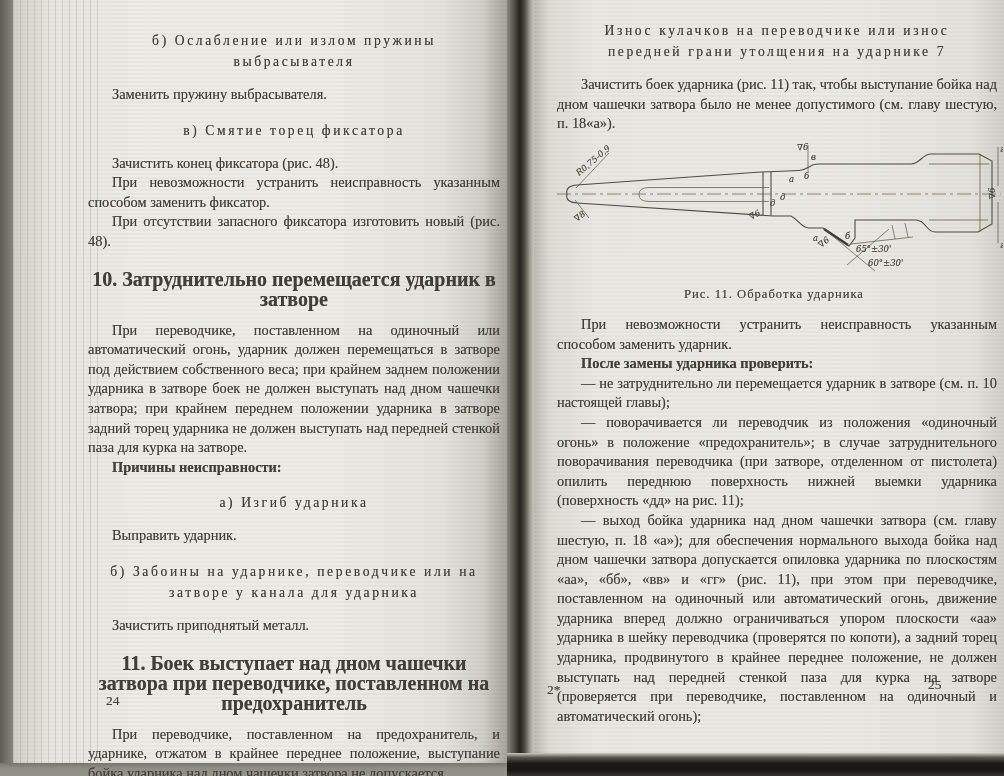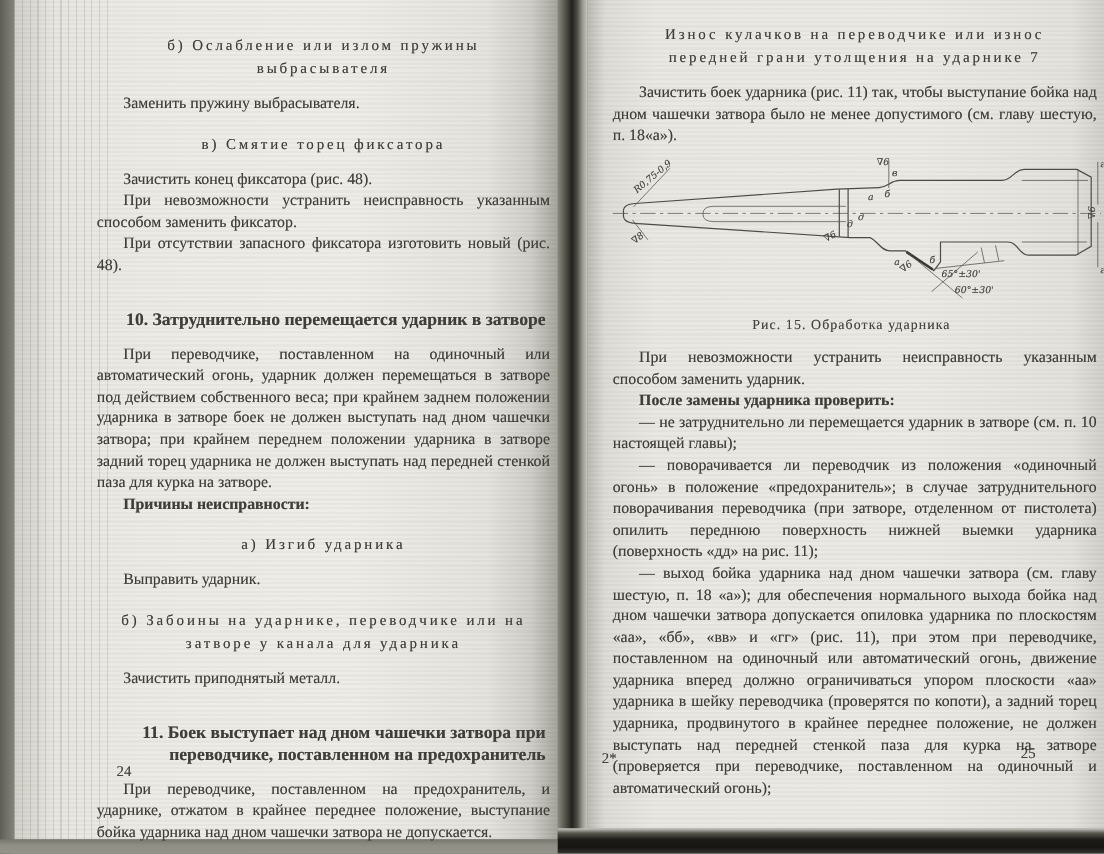--- a/index.html
+++ b/index.html
@@ -32,22 +32,22 @@
   
   .col{position:absolute;color:#403e38;font-size:14.4px;line-height:19.6px;
        text-shadow:0 0 .5px rgba(64,62,56,.55);}
   .col-left{left:88px;top:30px;width:412px;}
   .col-right{left:557px;top:20px;width:440px;}
   p.body{margin:0;text-indent:24px;text-align:justify;}
   p.noind{margin:0;text-indent:24px;font-weight:bold;}
   .h-spaced{font-weight:400;font-size:13.6px;letter-spacing:2.6px;line-height:21px;
     text-align:center;margin:15px 0 13px;padding:0 22px;}
   .h-spaced.first{margin-top:0;}
-  .h-bold{font-weight:700;font-size:16px;line-height:20px;text-align:right;
-    margin:29px 0 12px;padding:0 4px;}
+  .h-bold{font-weight:700;font-size:20px;line-height:20px;text-align:center;
+    margin:17px 0 12px;padding:0 4px;}
   .pagenum{position:absolute;color:#45433d;font-size:13.5px;text-shadow:0 0 .5px rgba(64,62,56,.5);}
   .pn-24{left:106px;top:693px;}
   .pn-2s{left:547px;top:682px;}
   .pn-25{left:908px;top:677px;margin-left:20px;}
 
   
   .figure-wrap{margin:8px 0 0 -6px;}
   .fig-caption{text-align:center;font-size:12.6px;letter-spacing:1px;margin:0 0 10px;color:#47453f;}
   svg text{font-family:"DejaVu Serif","Liberation Serif",serif;font-style:italic;
     font-size:8.5px;fill:#4b4942;}
@@ -140,21 +140,21 @@
         <text x="253" y="37">б</text>
         <text x="262" y="99">а</text>
         <text x="294" y="97">б</text>
         <text x="270" y="106" transform="rotate(-38 270 106)">∇6</text>
         <text x="305" y="110">65°±30'</text>
         <text x="317" y="124">60°±30'</text>
         <text x="449" y="10">г</text>
         <text x="449" y="106">г</text>
         <text x="444" y="57" transform="rotate(-90 444 57)">∇6</text>
       </svg>
-      <div class="fig-caption">Рис. 15. Обработка ударника</div>
+      <div class="fig-caption">Рис. 11. Обработка ударника</div>
     </div>
 
     <p class="body">При невозможности устранить неисправность указанным способом заменить ударник.</p>
     <p class="noind">После замены ударника проверить:</p>
     <p class="body">— не затруднительно ли перемещается ударник в затворе (см. п. 10 настоящей главы);</p>
     <p class="body">— поворачивается ли переводчик из положения «одиночный огонь» в положение «предохранитель»; в случае затруднительного поворачивания переводчика (при затворе, отделенном от пистолета) опилить переднюю поверхность нижней выемки ударника (поверхность «дд» на рис. 11);</p>
     <p class="body">— выход бойка ударника над дном чашечки затвора (см. главу шестую, п. 18 «а»); для обеспечения нормального выхода бойка над дном чашечки затвора допускается опиловка ударника по плоскостям «аа», «бб», «вв» и «гг» (рис. 11), при этом при переводчике, поставленном на одиночный или автоматический огонь, движение ударника вперед должно ограничиваться упором плоскости «аа» ударника в шейку переводчика (проверятся по копоти), а задний торец ударника, продвинутого в крайнее переднее положение, не должен выступать над передней стенкой паза для курка на затворе (проверяется при переводчике, поставленном на одиночный и автоматический огонь);</p>
   </div>
   <div class="pagenum pn-2s">2*</div>
   <div class="pagenum pn-25">25</div>

